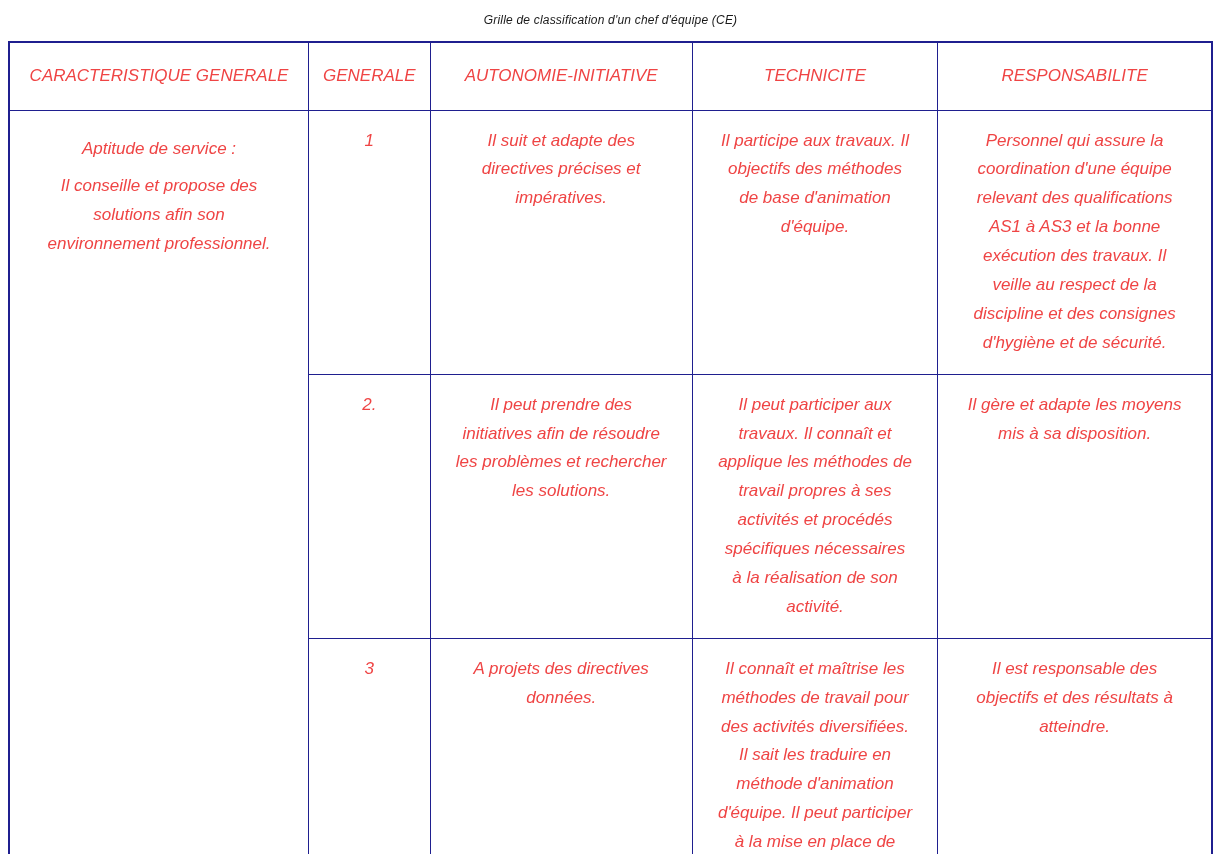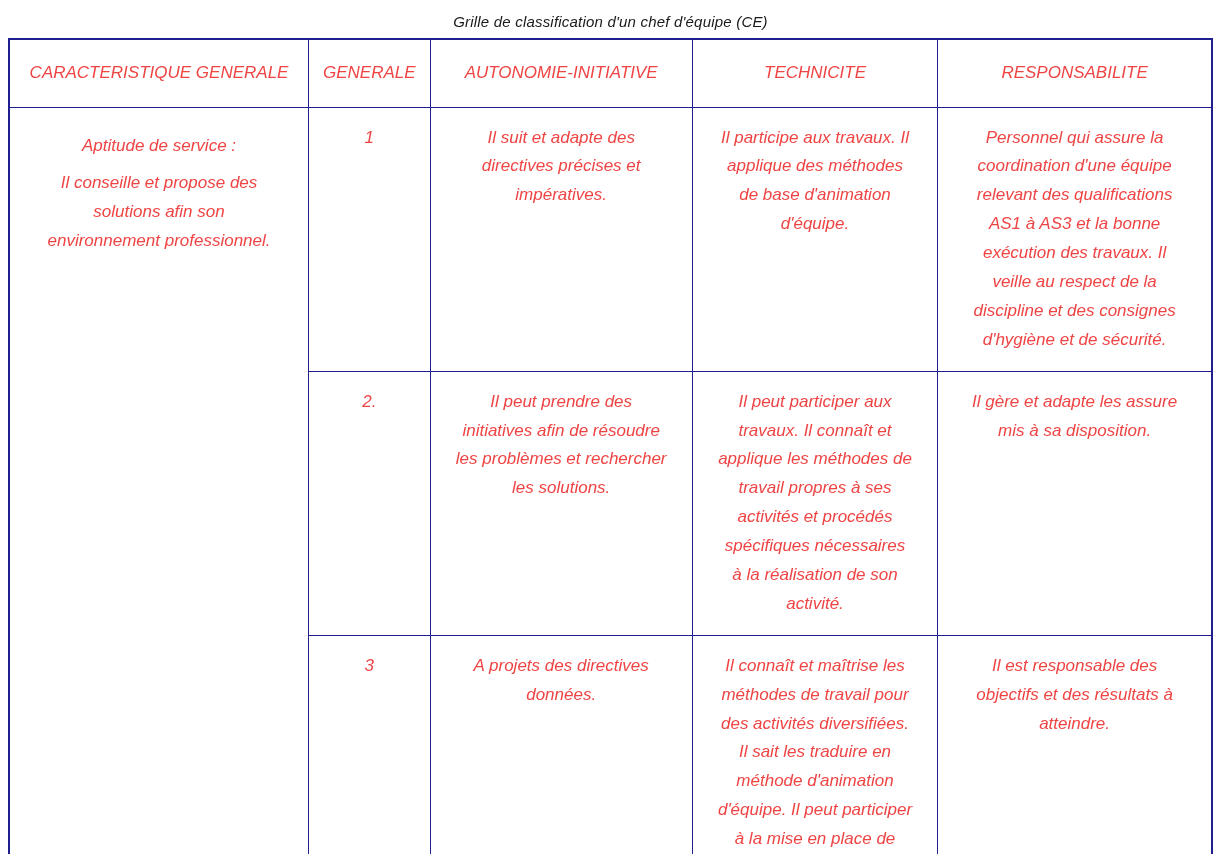--- a/index.html
+++ b/index.html
@@ -6,24 +6,24 @@
   html, body {
     width: 1221px;
     background: #ffffff;
     font-family: "Liberation Sans", sans-serif;
   }
   body { position: relative; height: 854px; overflow: hidden; }
 
   .doc-title {
     text-align: center;
     font-style: italic;
-    font-size: 15px;
+    font-size: 12px;
     color: #1a1a1a;
     padding-top: 13px;
-    padding-bottom: 8px;
+    padding-bottom: 14px;
     letter-spacing: 0.2px;
   }
 
   table.grid {
     border-collapse: collapse;
     table-layout: fixed;
     width: 1205px;
     margin-left: 8px;
     font-style: italic;
     font-size: 17px;
@@ -84,29 +84,29 @@
       <th>RESPONSABILITE</th>
     </tr>
 
     <tr class="row-1">
       <td rowspan="3" class="caract-cell">
         <div class="caract-heading">Aptitude de service :</div>
         <div>Il conseille et propose des solutions afin son environnement professionnel.</div>
       </td>
       <td class="echelon-cell">1</td>
       <td>Il suit et adapte des directives précises et impératives.</td>
-      <td>Il participe aux travaux. Il applique des méthodes de base d'animation d'équipe.</td>
+      <td>Il participe aux travaux. Il objectifs des méthodes de base d'animation d'équipe.</td>
       <td>Personnel qui assure la coordination d'une équipe relevant des qualifications AS1 à AS3 et la bonne exécution des travaux. Il veille au respect de la discipline et des consignes d'hygiène et de sécurité.</td>
     </tr>
 
     <tr class="row-2">
       <td class="echelon-cell">2.</td>
       <td>Il peut prendre des initiatives afin de résoudre les problèmes et rechercher les solutions.</td>
       <td>Il peut participer aux travaux. Il connaît et applique les méthodes de travail propres à ses activités et procédés spécifiques nécessaires à la réalisation de son activité.</td>
-      <td>Il gère et adapte les assure mis à sa disposition.</td>
+      <td>Il gère et adapte les moyens mis à sa disposition.</td>
     </tr>
 
     <tr class="row-3 last-row">
       <td class="echelon-cell">3</td>
       <td>A projets des directives données.</td>
       <td>Il connaît et maîtrise les méthodes de travail pour des activités diversifiées. Il sait les traduire en méthode d'animation d'équipe. Il peut participer à la mise en place de projets qui touchent à l'organisation des opérations, missions ou prestations d'équipe.</td>
       <td>Il est responsable des objectifs et des résultats à atteindre.</td>
     </tr>
   </tbody>
 </table>

